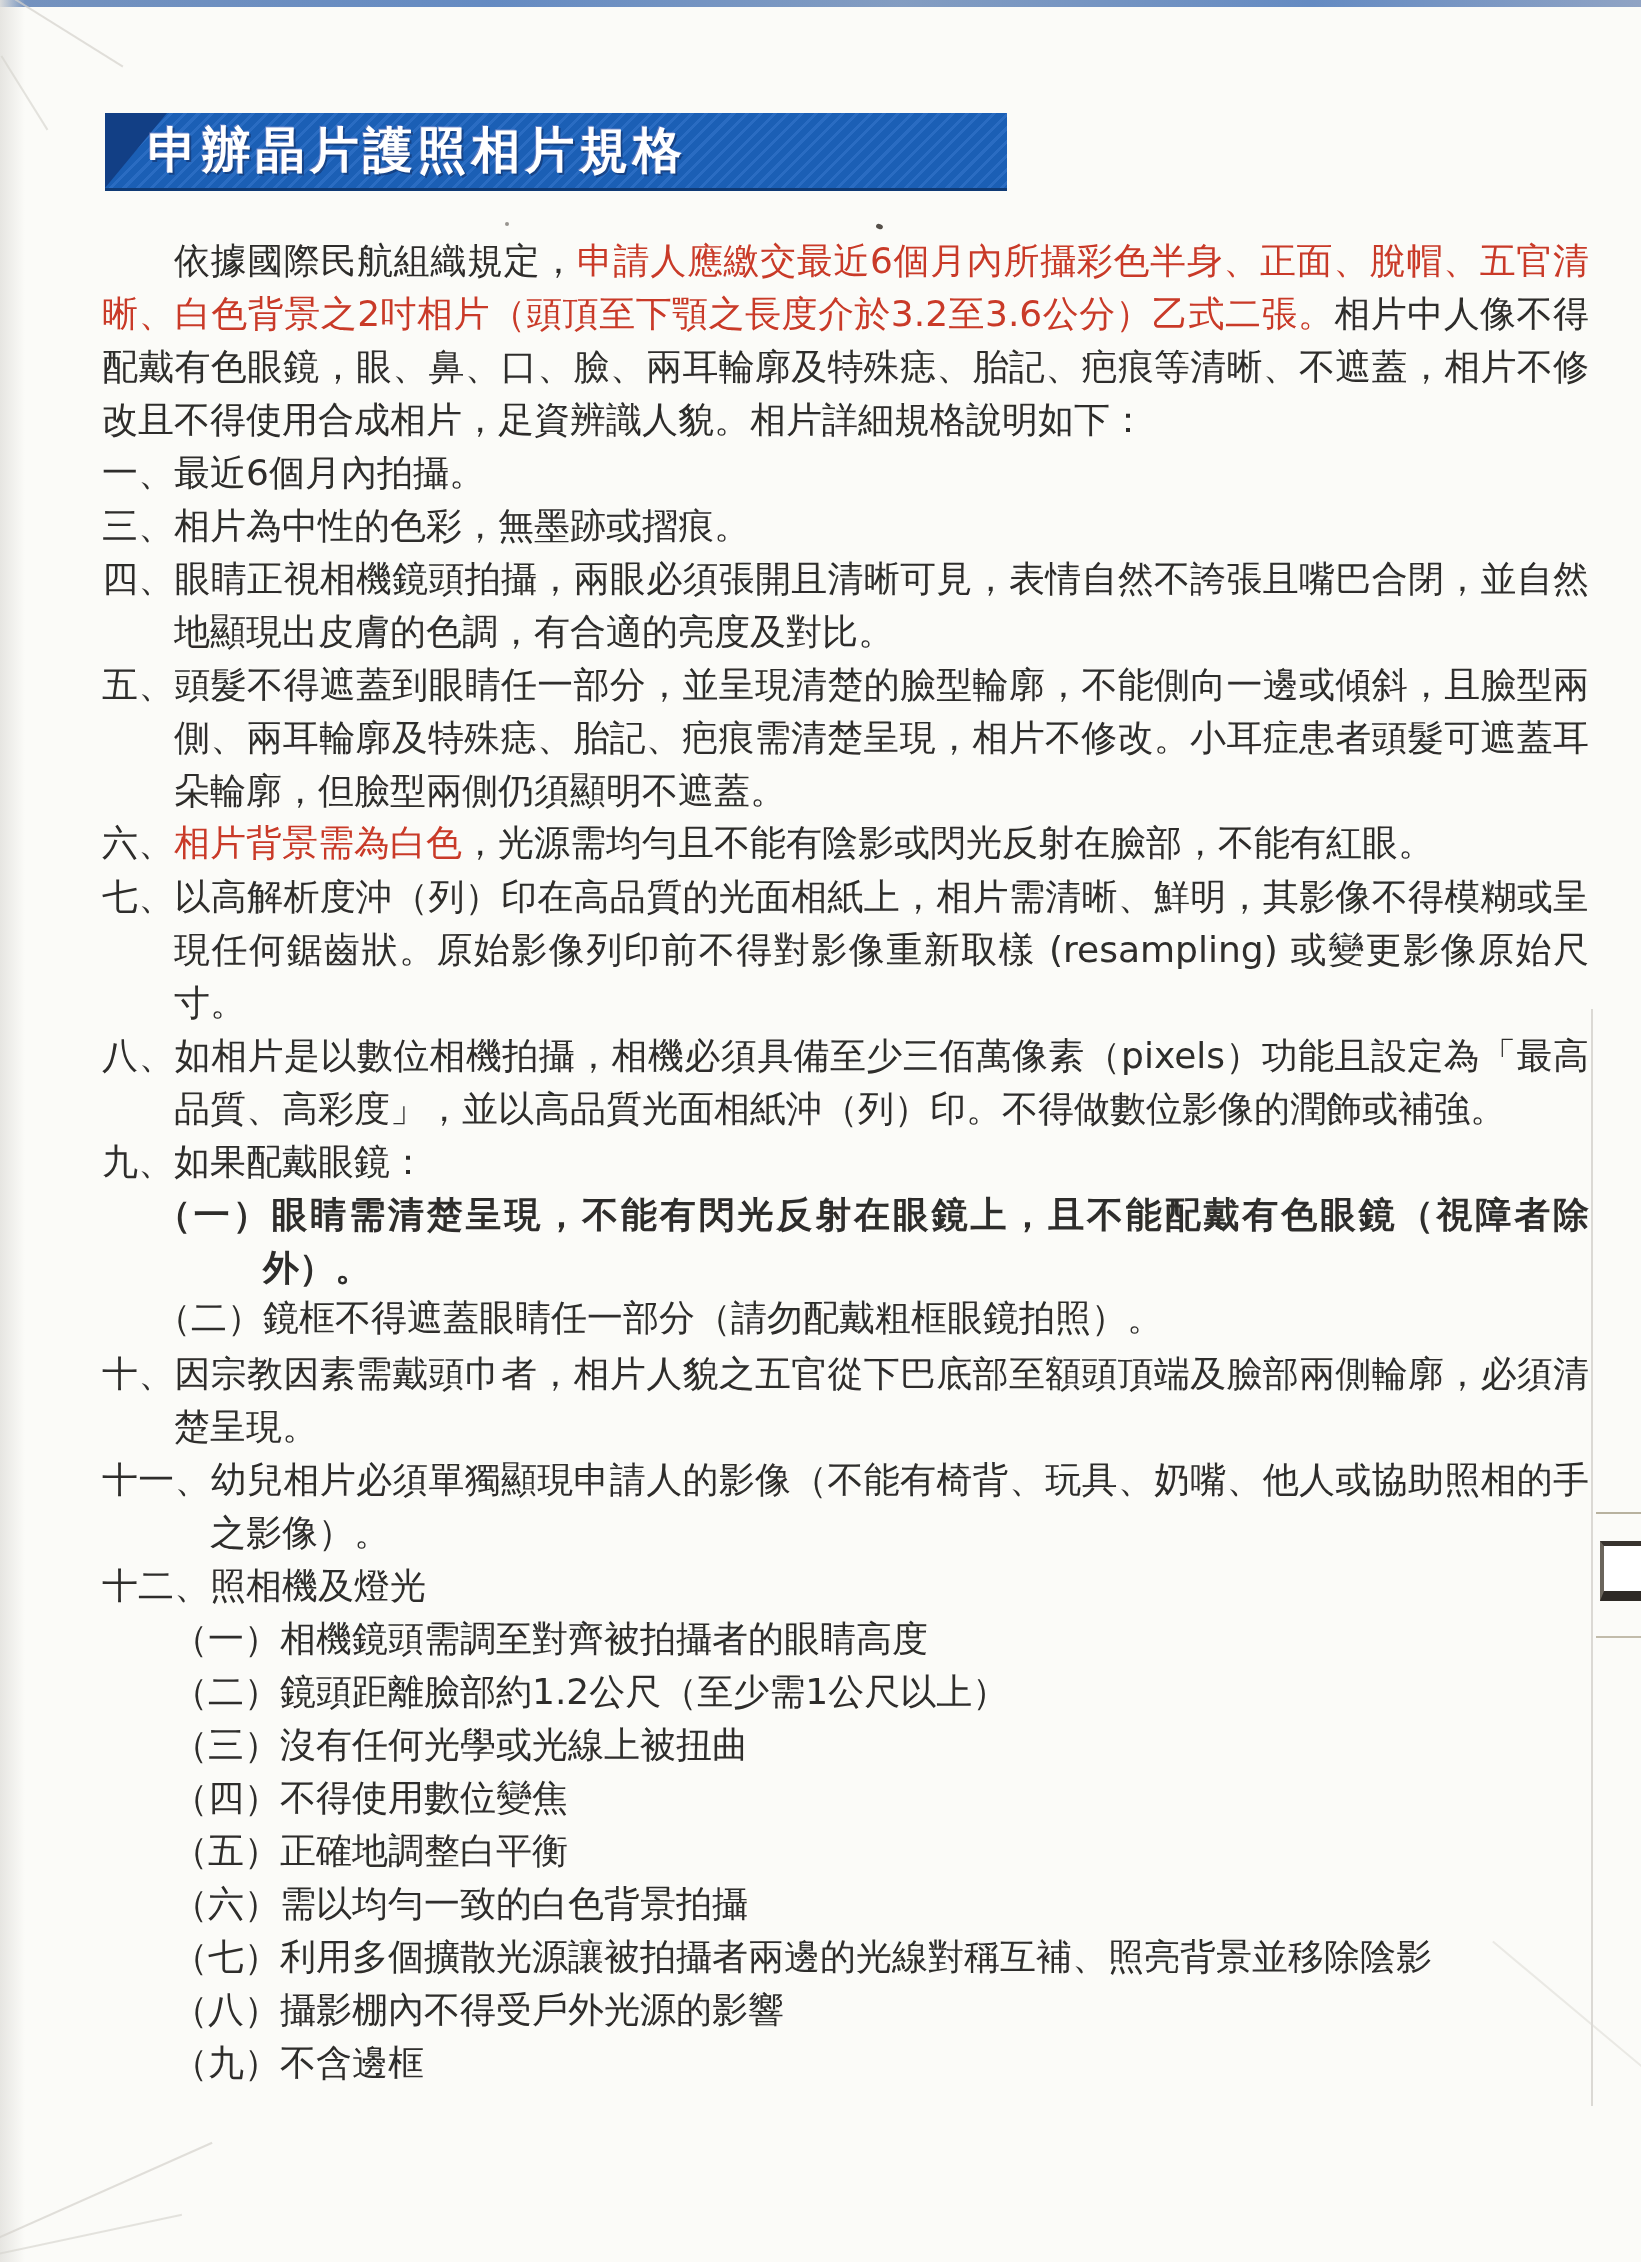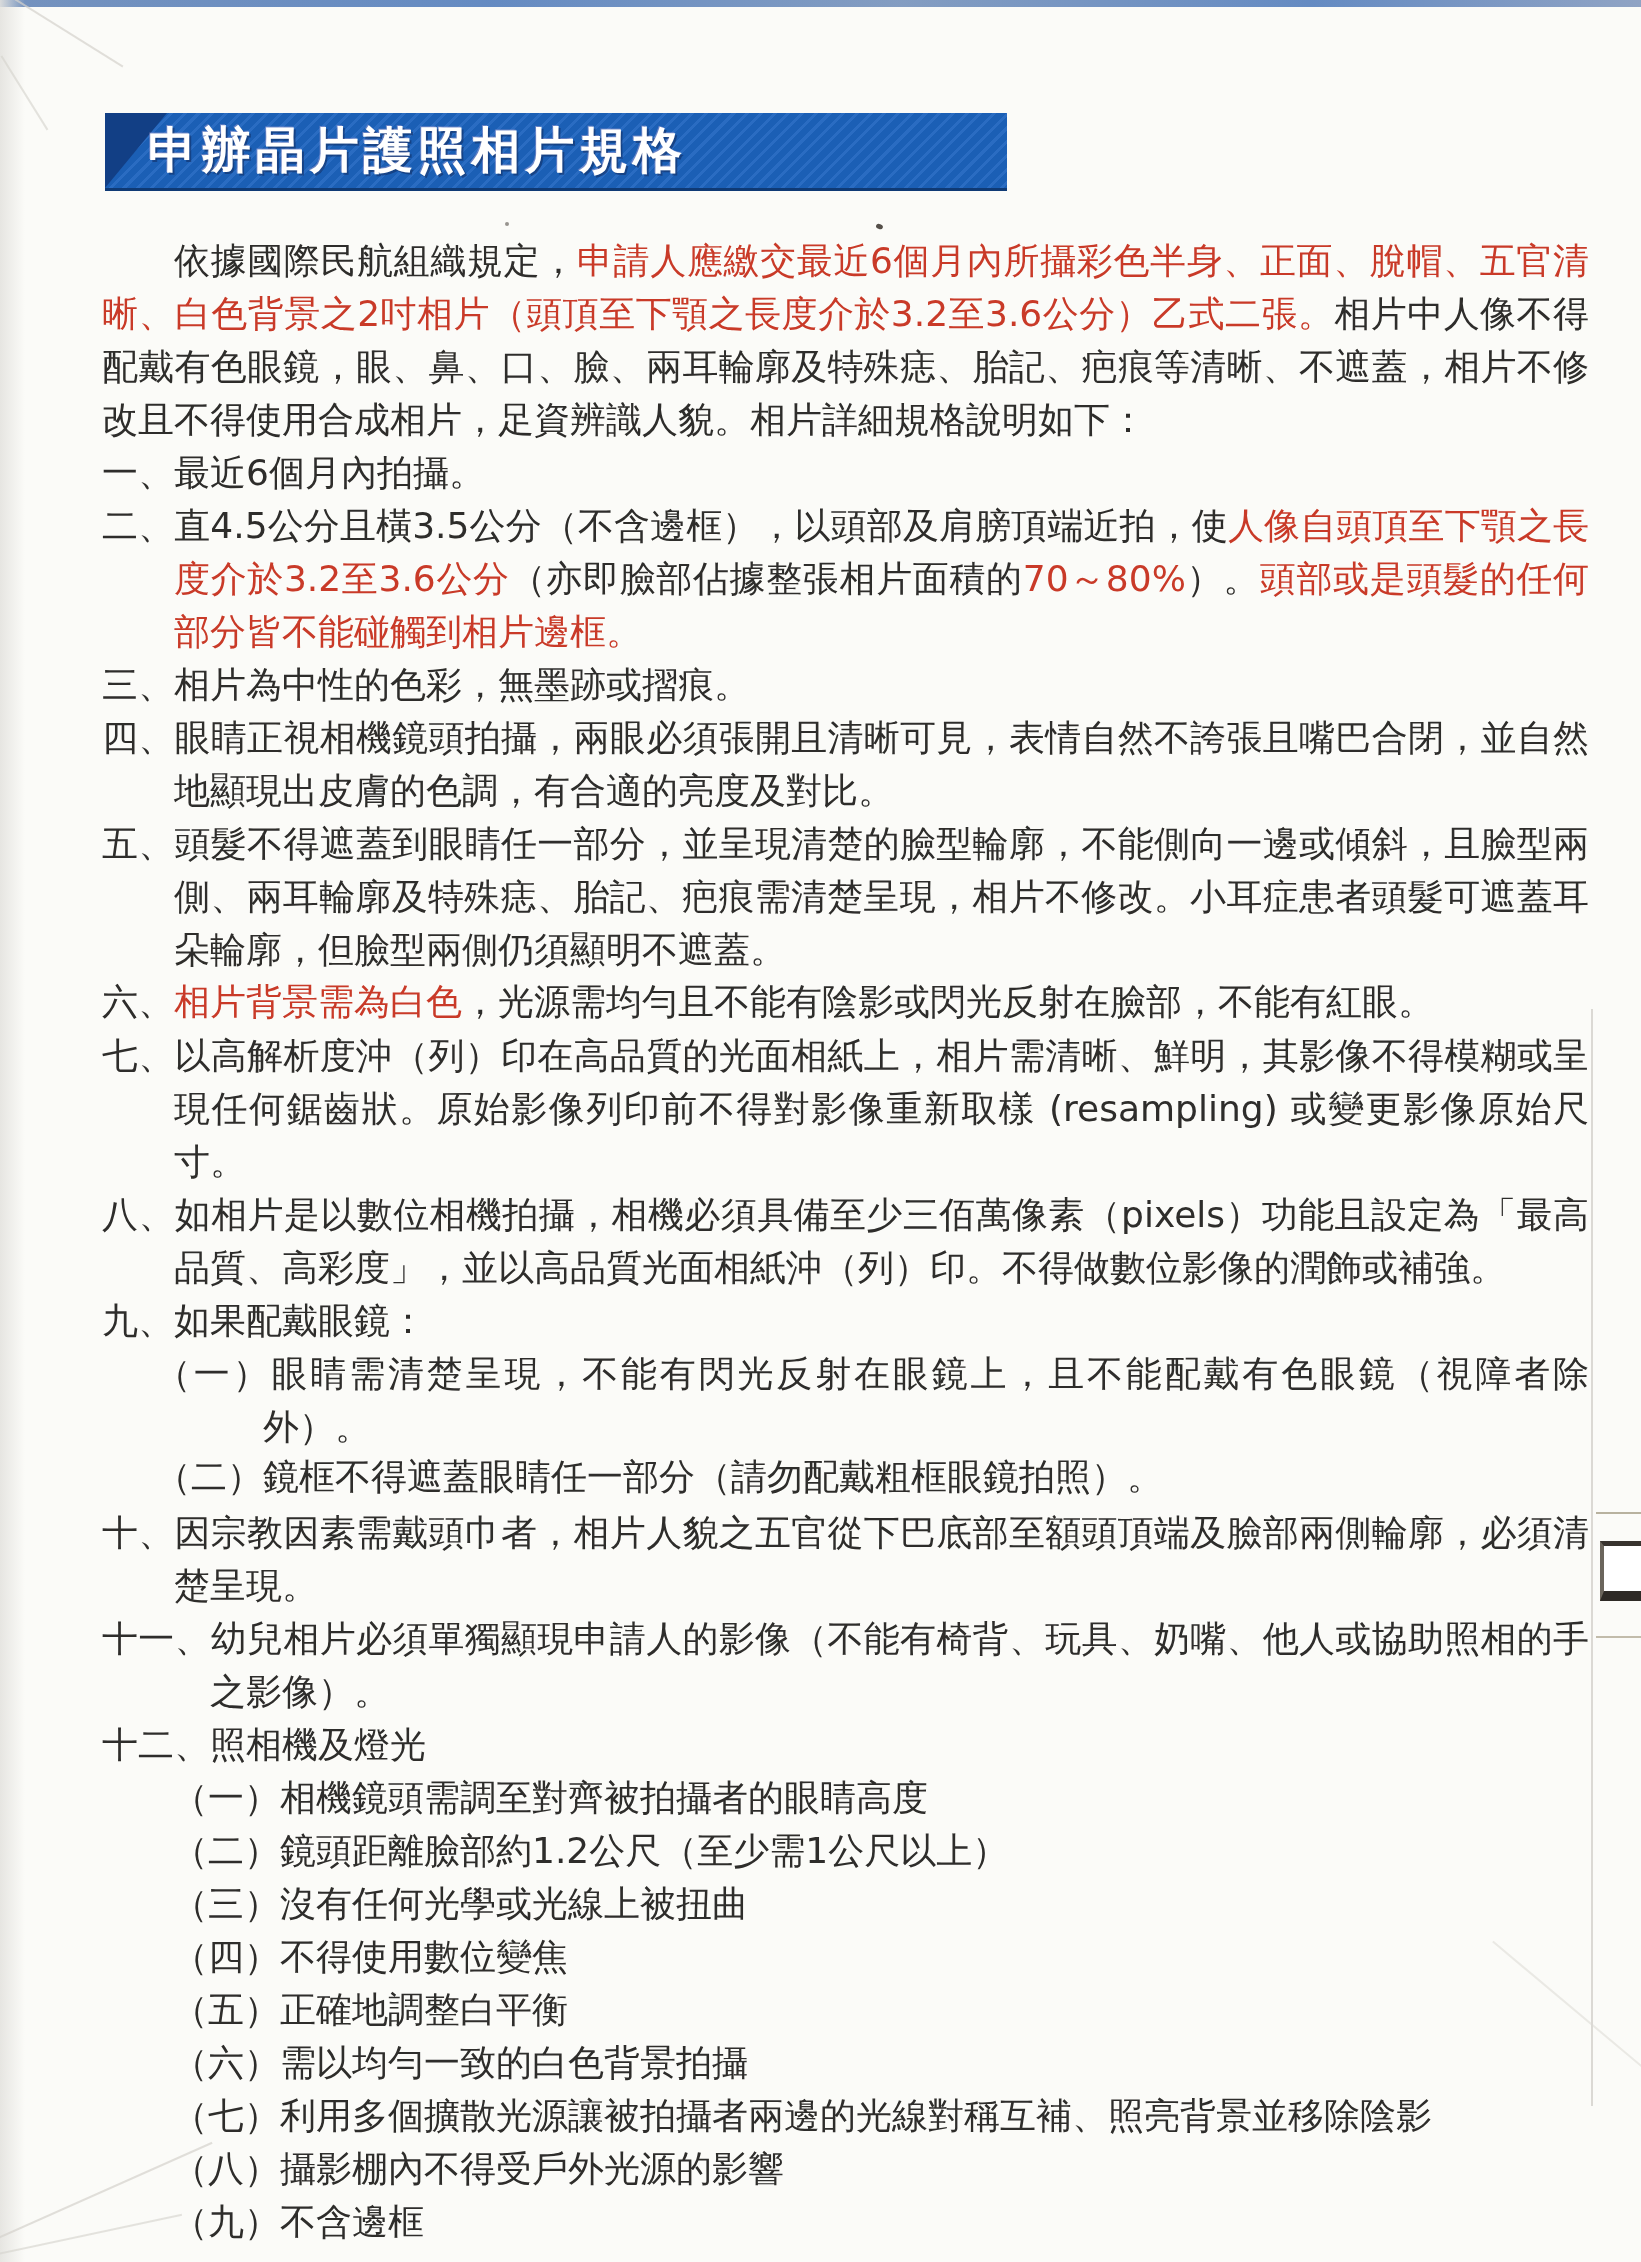--- a/index.html
+++ b/index.html
@@ -117,29 +117,28 @@
   </div>
 
   <div class="banner">
     <h1>申辦晶片護照相片規格</h1>
   </div>
 
   <div class="content">
     <p class="para first-indent" id="intro-para"><span class="seg ink">依據國際民航組織規定，</span><span class="seg red">申請人應繳交最近6個月內所攝彩色半身、正面、脫帽、五官清晰、白色背景之2吋相片（頭頂至下顎之長度介於3.2至3.6公分）乙式二張。</span><span class="seg ink">相片中人像不得配戴有色眼鏡，眼、鼻、口、臉、兩耳輪廓及特殊痣、胎記、疤痕等清晰、不遮蓋，相片不修改且不得使用合成相片，足資辨識人貌。相片詳細規格說明如下：</span></p>
     <div id="rules-list">
         <div class="rule" style="padding-left: 72px; text-indent: -72px;"><span class="rule-label">一、</span><span class="seg ink">最近6個月內拍攝。</span></div>
-        <div class="rule" style="padding-left: 72px; text-indent: -72px;"><span class="rule-label">二、</span><span class="seg ink">直4.5公分且橫3.5公分（不含邊框），以頭部及肩膀頂端近拍，使</span><span class="seg red">人像自頭頂至下顎之長度介於3.2至3.6公分</span><span class="seg ink">（亦即臉部佔據整張相片面積的</span><span class="seg red">70～80%</span><span class="seg ink">）。</span><span class="seg red">頭部或是頭髮的任何部分皆不能碰觸到相片邊框。</span></div>
         <div class="rule" style="padding-left: 72px; text-indent: -72px;"><span class="rule-label">三、</span><span class="seg ink">相片為中性的色彩，無墨跡或摺痕。</span></div>
         <div class="rule" style="padding-left: 72px; text-indent: -72px;"><span class="rule-label">四、</span><span class="seg ink">眼睛正視相機鏡頭拍攝，兩眼必須張開且清晰可見，表情自然不誇張且嘴巴合閉，並自然地顯現出皮膚的色調，有合適的亮度及對比。</span></div>
         <div class="rule" style="padding-left: 72px; text-indent: -72px;"><span class="rule-label">五、</span><span class="seg ink">頭髮不得遮蓋到眼睛任一部分，並呈現清楚的臉型輪廓，不能側向一邊或傾斜，且臉型兩側、兩耳輪廓及特殊痣、胎記、疤痕需清楚呈現，相片不修改。小耳症患者頭髮可遮蓋耳朵輪廓，但臉型兩側仍須顯明不遮蓋。</span></div>
         <div class="rule" style="padding-left: 72px; text-indent: -72px; font-family: Liberation Serif, serif;"><span class="rule-label">六、</span><span class="seg red">相片背景需為白色</span><span class="seg ink">，光源需均勻且不能有陰影或閃光反射在臉部，不能有紅眼。</span></div>
         <div class="rule" style="padding-left: 72px; text-indent: -72px;"><span class="rule-label">七、</span><span class="seg ink">以高解析度沖（列）印在高品質的光面相紙上，相片需清晰、鮮明，其影像不得模糊或呈現任何鋸齒狀。原始影像列印前不得對影像重新取樣 (resampling) 或變更影像原始尺寸。</span></div>
         <div class="rule" style="padding-left: 72px; text-indent: -72px;"><span class="rule-label">八、</span><span class="seg ink">如相片是以數位相機拍攝，相機必須具備至少三佰萬像素（pixels）功能且設定為「最高品質、高彩度」，並以高品質光面相紙沖（列）印。不得做數位影像的潤飾或補強。</span></div>
         <div class="rule" style="padding-left: 72px; text-indent: -72px;"><span class="rule-label">九、</span><span class="seg ink">如果配戴眼鏡：</span></div>
-        <div class="rule" style="padding-left: 161px; text-indent: -108px;"><span class="rule-label">（一）</span><span class="seg ink">眼睛需清楚呈現，不能有閃光反射在眼鏡上，且不能配戴有色眼鏡（視障者除外）。</span></div>
+        <div class="rule" style="padding-left: 161px; text-indent: -108px; font-weight: bold;"><span class="rule-label">（一）</span><span class="seg ink">眼睛需清楚呈現，不能有閃光反射在眼鏡上，且不能配戴有色眼鏡（視障者除外）。</span></div>
         <div class="rule" style="padding-left: 161px; text-indent: -108px; font-family: Liberation Mono, monospace;"><span class="rule-label">（二）</span><span class="seg ink">鏡框不得遮蓋眼睛任一部分（請勿配戴粗框眼鏡拍照）。</span></div>
         <div class="rule" style="padding-left: 72px; text-indent: -72px;"><span class="rule-label">十、</span><span class="seg ink">因宗教因素需戴頭巾者，相片人貌之五官從下巴底部至額頭頂端及臉部兩側輪廓，必須清楚呈現。</span></div>
         <div class="rule" style="padding-left: 108px; text-indent: -108px;"><span class="rule-label">十一、</span><span class="seg ink">幼兒相片必須單獨顯現申請人的影像（不能有椅背、玩具、奶嘴、他人或協助照相的手之影像）。</span></div>
         <div class="rule" style="padding-left: 108px; text-indent: -108px;"><span class="rule-label">十二、</span><span class="seg ink">照相機及燈光</span></div>
         <div class="rule" style="padding-left: 178px; text-indent: -108px;"><span class="rule-label">（一）</span><span class="seg ink">相機鏡頭需調至對齊被拍攝者的眼睛高度</span></div>
         <div class="rule" style="padding-left: 178px; text-indent: -108px;"><span class="rule-label">（二）</span><span class="seg ink">鏡頭距離臉部約1.2公尺（至少需1公尺以上）</span></div>
         <div class="rule" style="padding-left: 178px; text-indent: -108px;"><span class="rule-label">（三）</span><span class="seg ink">沒有任何光學或光線上被扭曲</span></div>
         <div class="rule" style="padding-left: 178px; text-indent: -108px;"><span class="rule-label">（四）</span><span class="seg ink">不得使用數位變焦</span></div>
         <div class="rule" style="padding-left: 178px; text-indent: -108px;"><span class="rule-label">（五）</span><span class="seg ink">正確地調整白平衡</span></div>
         <div class="rule" style="padding-left: 178px; text-indent: -108px;"><span class="rule-label">（六）</span><span class="seg ink">需以均勻一致的白色背景拍攝</span></div>

